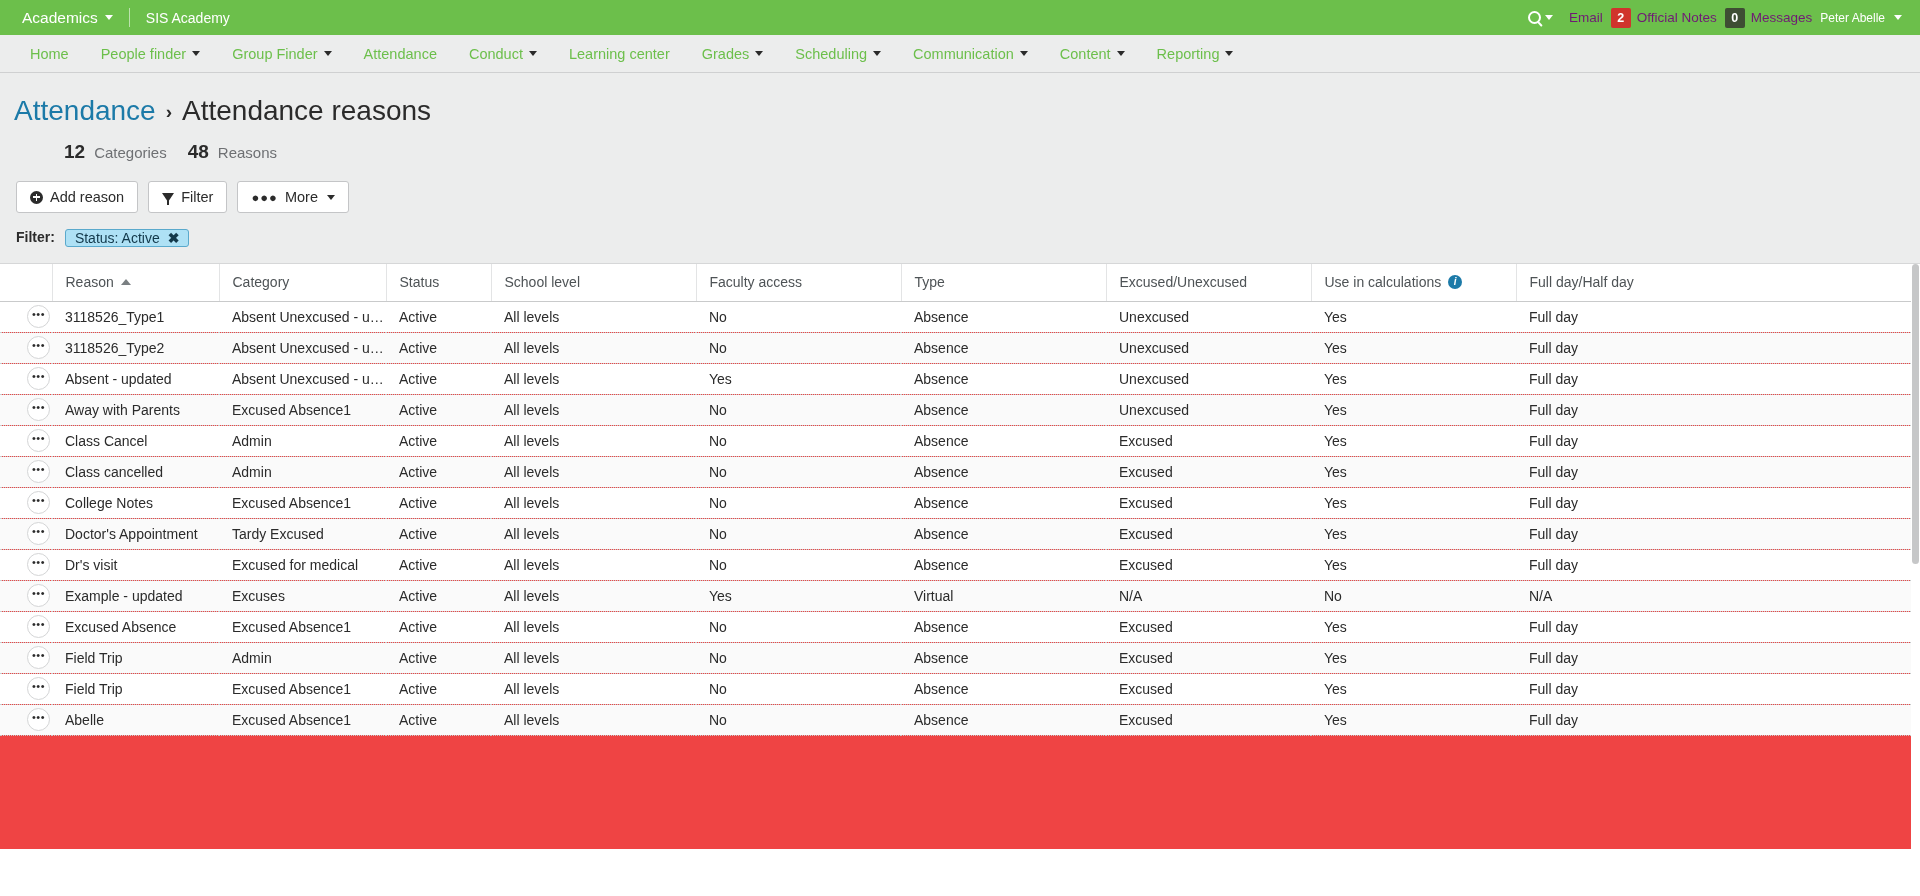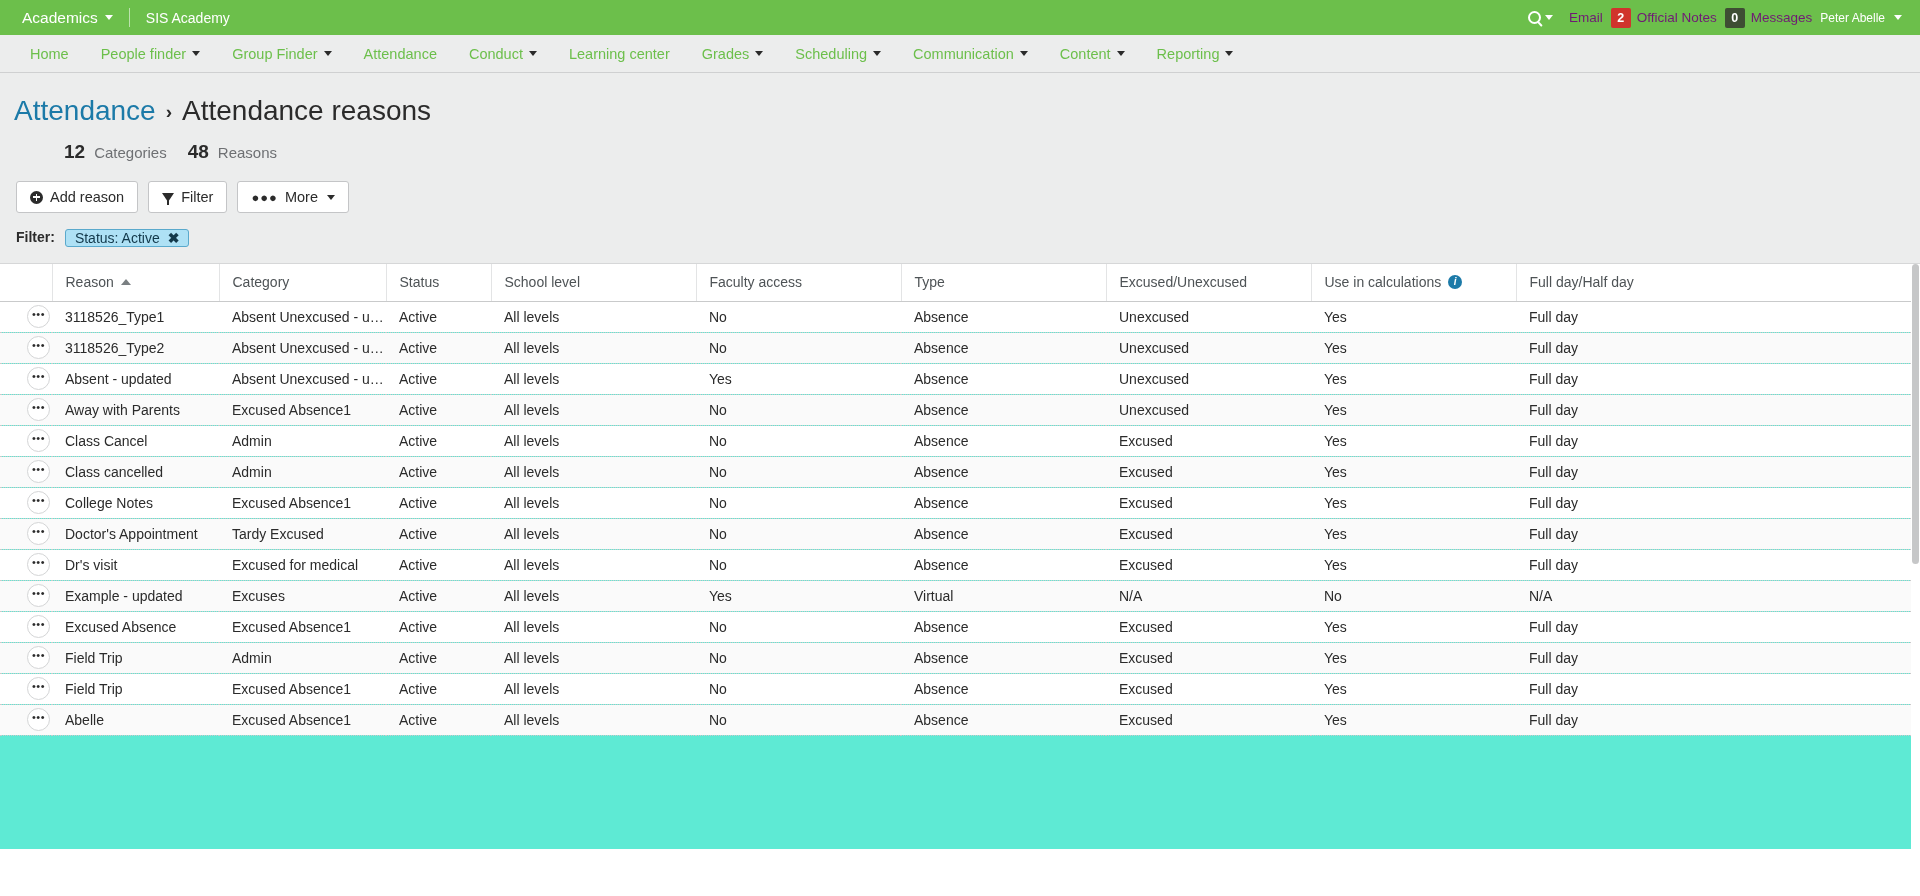--- a/index.html
+++ b/index.html
@@ -184,21 +184,21 @@
     display: inline-flex; align-items: center; gap: 8px;
     font-size: 14px;
     color: #12384a;
     cursor: pointer;
   }
   .chip .x { font-weight: bold; font-size: 14px; color: #12384a; }
 
   
   .tablewrap {
     position: relative;
-    background: #5eead4;
+    background: #ef4444;
     border-top: 1px solid #d6d7d8;
     height: 586px;
     overflow: hidden;
   }
   table.grid {
     width: 1911px;
     border-collapse: collapse;
     table-layout: fixed;
     font-size: 14px;
   }

